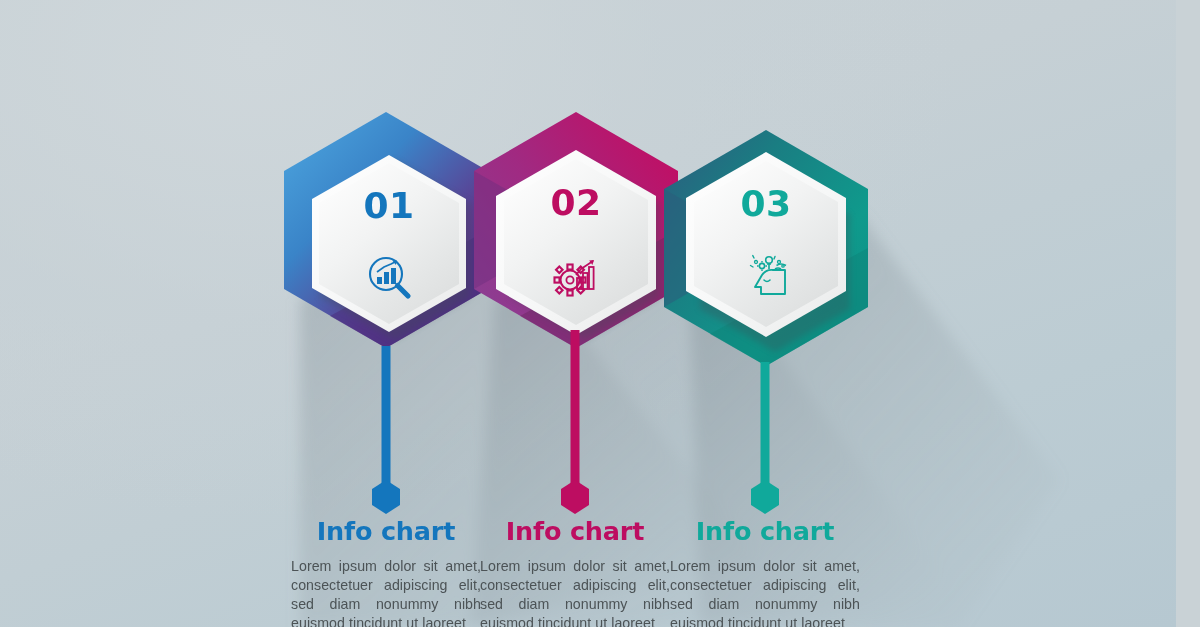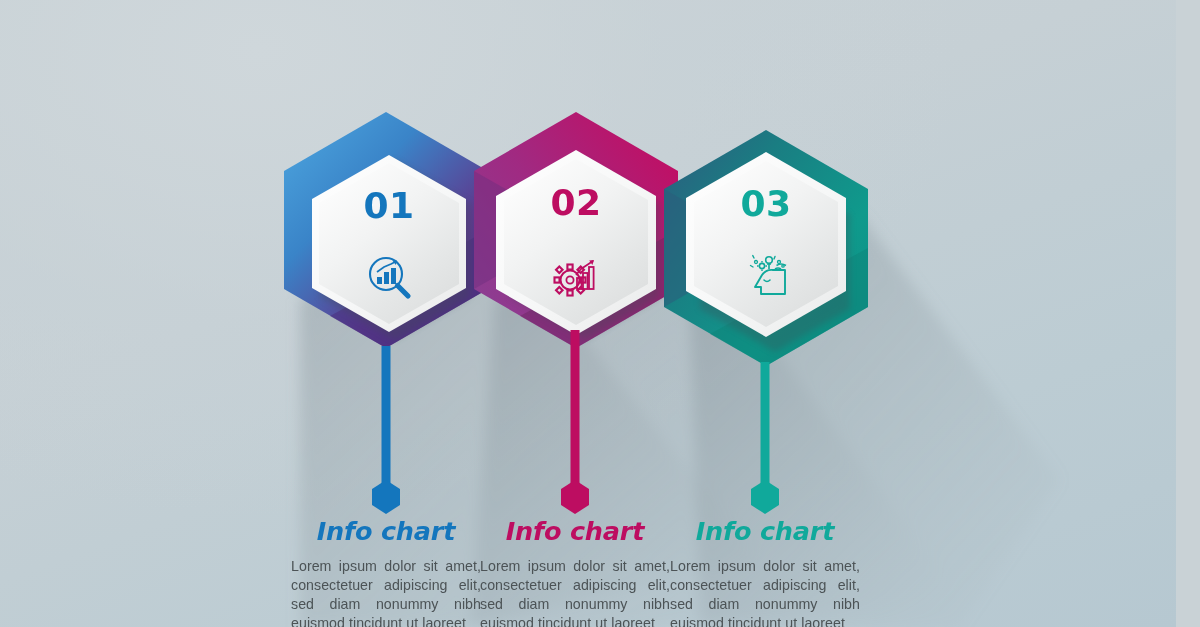--- a/index.html
+++ b/index.html
@@ -36,21 +36,20 @@
     width: 190px;
   }
   .col-title {
     font-size: 25.5px;
     font-weight: bold;
     letter-spacing: -0.2px;
     margin: 0 0 12px 0;
     text-align: center;
     line-height: 1.05;
     font-family: "DejaVu Sans", sans-serif;
-    font-style: italic;
   }
   .col-body {
     font-size: 14.2px;
     line-height: 19.2px;
     color: #4c5356;
     text-align: justify;
     margin: 0;
     font-family: "Liberation Sans", sans-serif;
     letter-spacing: 0.05px;
     hyphens: auto;

